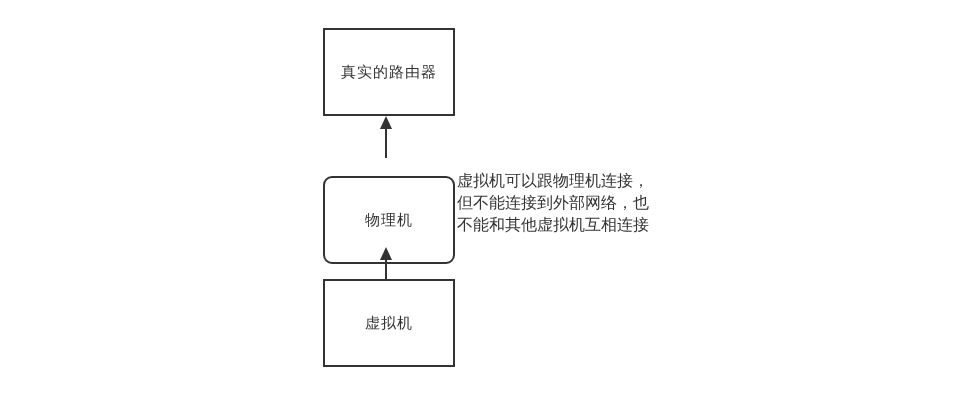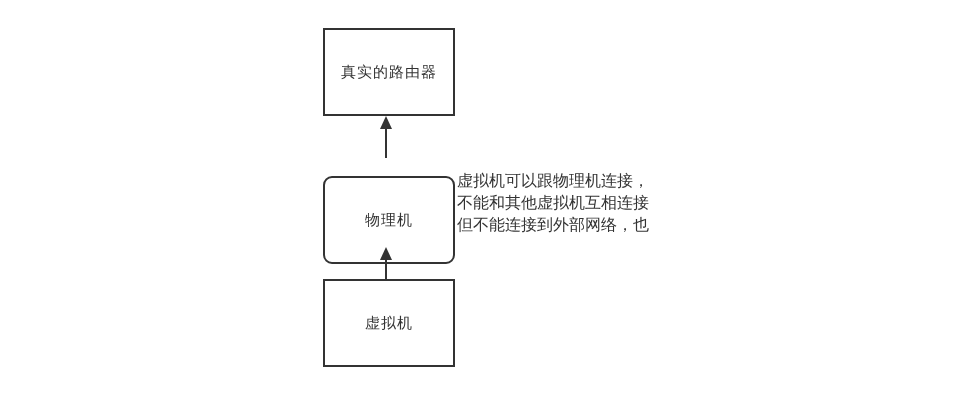--- a/index.html
+++ b/index.html
@@ -91,18 +91,18 @@
 
   <div class="arrow-head arrow-head-2"></div>
   <div class="arrow-line arrow-line-2"></div>
 
   <div class="node node-vm">
     <span>虚拟机</span>
   </div>
 
   <div class="annotation">
     <span>虚拟机可以跟物理机连接，</span>
+    <span>但不能连接到外部网络，也</span>
     <span>不能和其他虚拟机互相连接</span>
-    <span>但不能连接到外部网络，也</span>
   </div>
 
 
 </div>
 
 </body></html>

